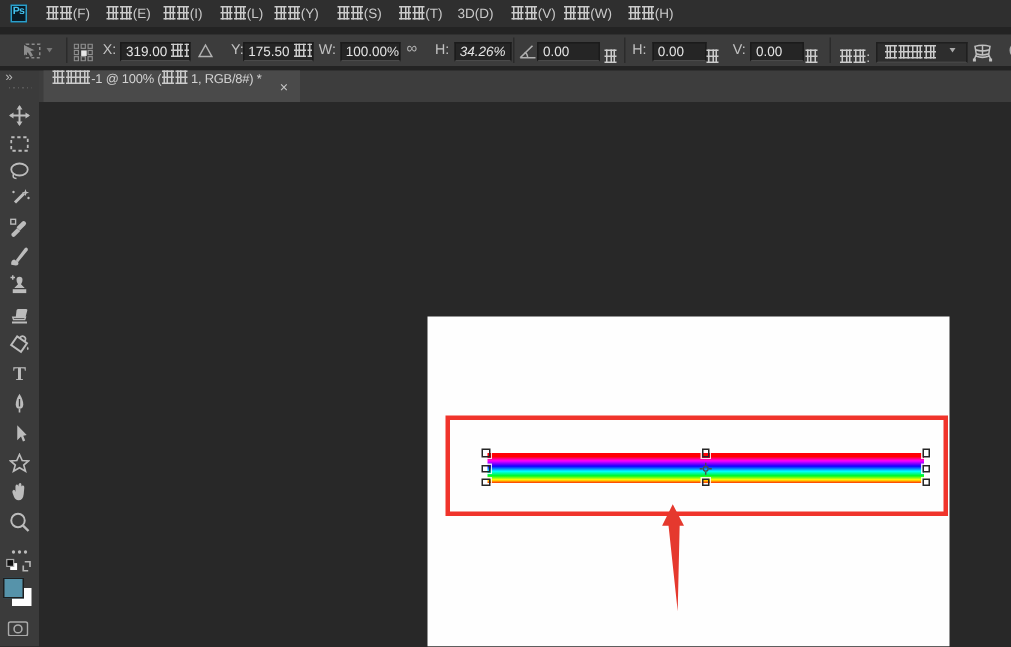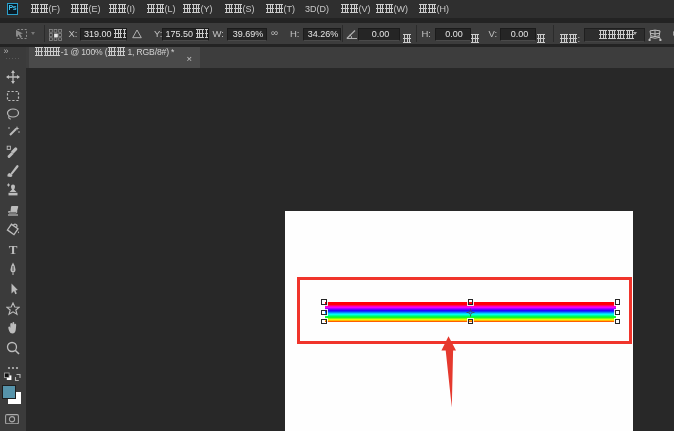--- a/index.html
+++ b/index.html
@@ -12,21 +12,21 @@
        linear-gradient(#cbcbcb,#cbcbcb) 0px 0px/8px 1px no-repeat,
        linear-gradient(#cbcbcb,#cbcbcb) 0px 4px/8px 1px no-repeat,
        linear-gradient(#cbcbcb,#cbcbcb) 0px 8px/8px 1px no-repeat,
        linear-gradient(#cbcbcb,#cbcbcb) 1px 0px/1px 9px no-repeat,
        linear-gradient(#cbcbcb,#cbcbcb) 6px 0px/1px 9px no-repeat,
        linear-gradient(#cbcbcb,#cbcbcb) 3.5px 0px/1px 9px no-repeat;}
   .menuitem{position:absolute;top:3.5px;font-size:9px;color:#c9c9c9;white-space:nowrap;}
   .lbl{position:absolute;top:27.5px;font-size:9.5px;color:#c2c2c2;}
   .fld{position:absolute;top:28px;height:10.5px;background:#252525;border:1px solid #1b1b1b;
        border-bottom-color:#4a4a4a;color:#e4e4e4;font-size:9px;line-height:10.5px;
-       padding-left:3px;overflow:hidden;white-space:nowrap;text-align:center;}
+       padding-left:3px;overflow:hidden;white-space:nowrap;}
   .sep{position:absolute;top:25px;width:1px;height:17px;background:#2b2b2b;}
   .handle{position:absolute;width:3.4px;height:3.4px;background:transparent;border:1px solid #262626;box-shadow:0 0 0 1px rgba(255,255,255,0.85);}
   .tool{position:absolute;left:0;width:26px;height:19px;display:flex;
         align-items:center;justify-content:center;}
 </style>
 </head>
 <body>
 
 <div class="abs" style="left:0;top:0;width:674px;height:18px;background:#2f2f2f;"></div>
 <div class="abs" style="left:0;top:18px;width:674px;height:5px;background:#232323;"></div>
@@ -72,24 +72,24 @@
 </svg>
 
 <div class="lbl" style="left:68.5px;">X:</div>
 <div class="fld" style="left:80px;width:42px;">319.00 <span class="g"></span><span class="g"></span></div>
 <svg class="abs" style="left:132px;top:29px;" width="10" height="10" viewBox="0 0 10 10">
   <path d="M5 1 L9.3 8.7 L0.7 8.7 Z" fill="none" stroke="#b0b0b0" stroke-width="1"></path>
 </svg>
 <div class="lbl" style="left:154px;">Y:</div>
 <div class="fld" style="left:161.5px;width:42px;">175.50 <span class="g"></span><span class="g"></span></div>
 <div class="lbl" style="left:212.5px;">W:</div>
-<div class="fld" style="left:226.5px;width:35px;">39.69%</div>
+<div class="fld" style="left:226.5px;width:35px;">100.00%</div>
 <div class="abs" style="left:271px;top:26.5px;font-size:10px;color:#b5b5b5;">∞</div>
 <div class="lbl" style="left:290px;">H:</div>
-<div class="fld" style="left:302.5px;width:33px;">34.26%</div>
+<div class="fld" style="left:302.5px;width:33px;font-style:italic;">34.26%</div>
 
 <svg class="abs" style="left:346px;top:28.5px;" width="12" height="11" viewBox="0 0 12 11">
   <path d="M0.8 9.5 L11 9.5 M0.8 9.5 L9 1.5" fill="none" stroke="#b0b0b0" stroke-width="1.1"></path>
   <path d="M5.8 9.5 Q5.6 6.6 3.8 5.9" fill="none" stroke="#b0b0b0" stroke-width="1"></path>
 </svg>
 <div class="fld" style="left:358px;width:37px;">0.00</div>
 <div class="abs" style="left:403px;top:27.5px;"><span class="g"></span></div>
 <div class="lbl" style="left:421.5px;">H:</div>
 <div class="fld" style="left:434.5px;width:31px;">0.00</div>
 <div class="abs" style="left:471px;top:27.5px;"><span class="g"></span></div>

